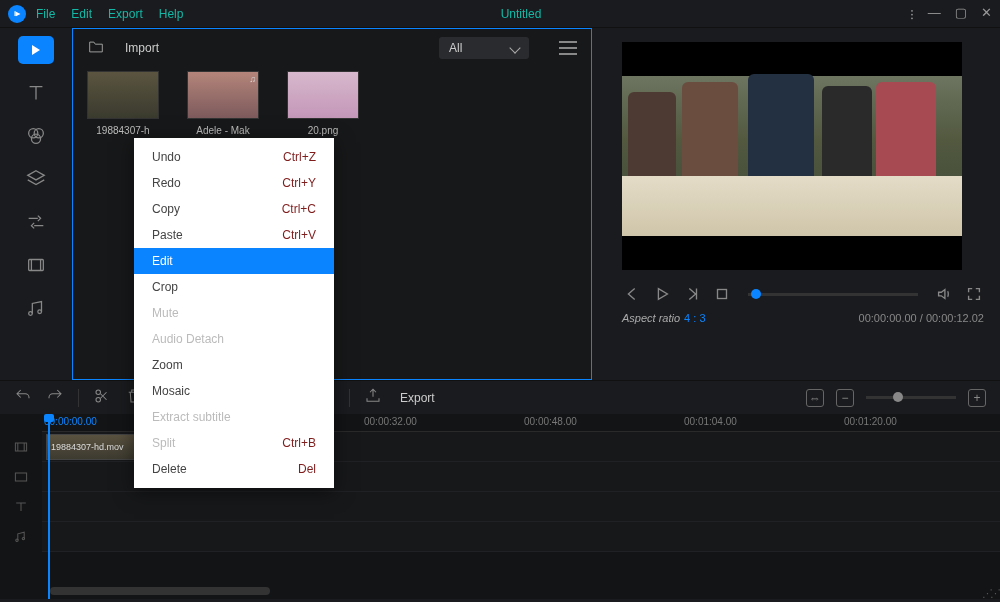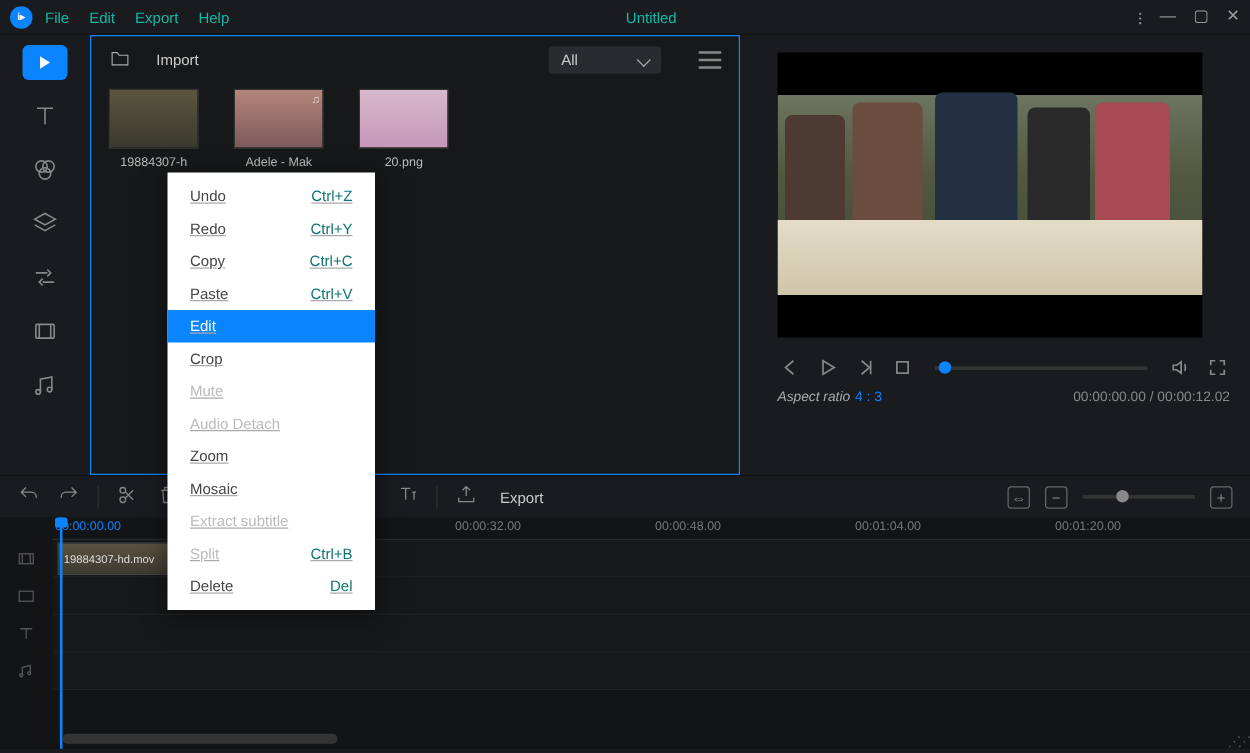--- a/index.html
+++ b/index.html
@@ -69,25 +69,25 @@
 .tl-body { flex: 1; position: relative; }
 .ruler { height: 18px; border-bottom: 1px solid #2a2a2a; position: relative; font-size: 10px; color: #777; }
 .ruler-mark { position: absolute; top: 2px; }
 .track-row { height: 30px; border-bottom: 1px solid #202124; position: relative; background: #17181a; }
 .clip { position: absolute; left: 4px; top: 2px; height: 26px; width: 118px; background: linear-gradient(#5a5240, #3d3a30); border: 1px solid #444; font-size: 9px; color: #ddd; display: flex; align-items: center; padding-left: 4px; overflow: hidden; }
 .playhead { position: absolute; left: 6px; top: 0; bottom: 0; width: 2px; background: #0a84ff; }
 .playhead::before { content: ""; position: absolute; top: 0; left: -4px; width: 10px; height: 8px; background: #0a84ff; border-radius: 2px; }
 .tl-scroll { position: absolute; bottom: 4px; left: 50px; height: 8px; width: 220px; background: #333; border-radius: 4px; }
 
 
-.ctx-menu { position: absolute; left: 134px; top: 138px; width: 166px; background: #fff; box-shadow: 0 4px 18px rgba(0,0,0,.5); z-index: 100; padding: 6px 0; text-decoration: underline; }
+.ctx-menu { position: absolute; left: 134px; top: 138px; width: 200px; background: #fff; box-shadow: 0 4px 18px rgba(0,0,0,.5); z-index: 100; padding: 6px 0; }
 .ctx-item { display: flex; justify-content: space-between; padding: 6px 18px; font-size: 12px; color: #444; cursor: pointer; }
 .ctx-item.disabled { color: #bbb; }
 .ctx-item.active { background: #0a84ff; color: #fff; }
-.ctx-item .k { color: #0f766e; text-align: center; }
+.ctx-item .k { color: #7f1d1d; text-align: center; }
 .ctx-item.active .k { color: #fff; }
 
 .chev { width: 8px; height: 8px; border-right: 1.5px solid #aaa; border-bottom: 1.5px solid #aaa; transform: rotate(45deg); }
 
 .resize-grip { position: absolute; right: 2px; bottom: 2px; color: #555; font-size: 11px; letter-spacing: -3px; }
 </style>
 </head>
 <body>
 
 <div class="titlebar">

